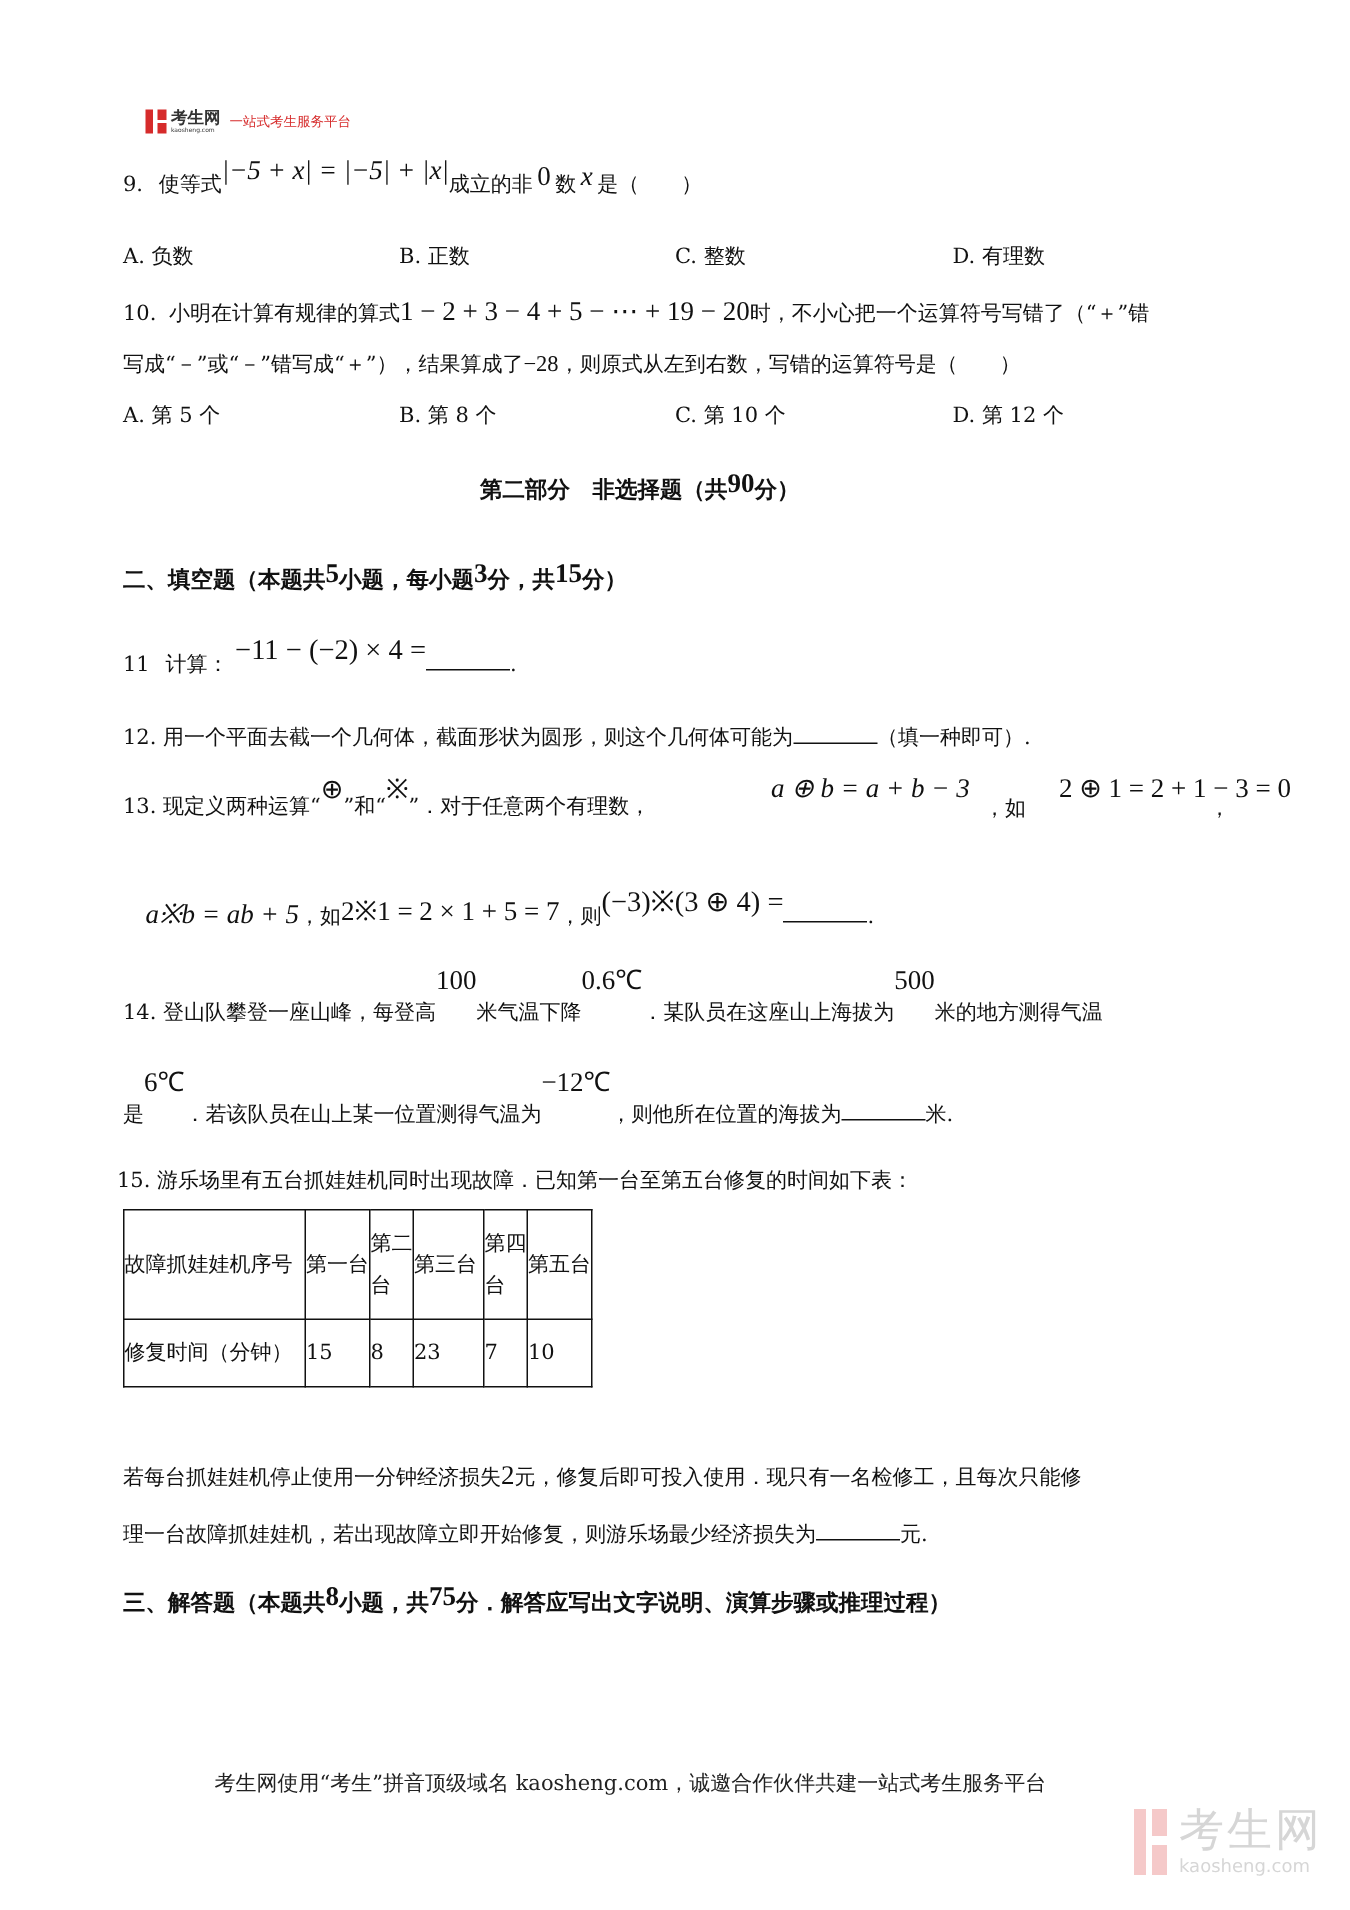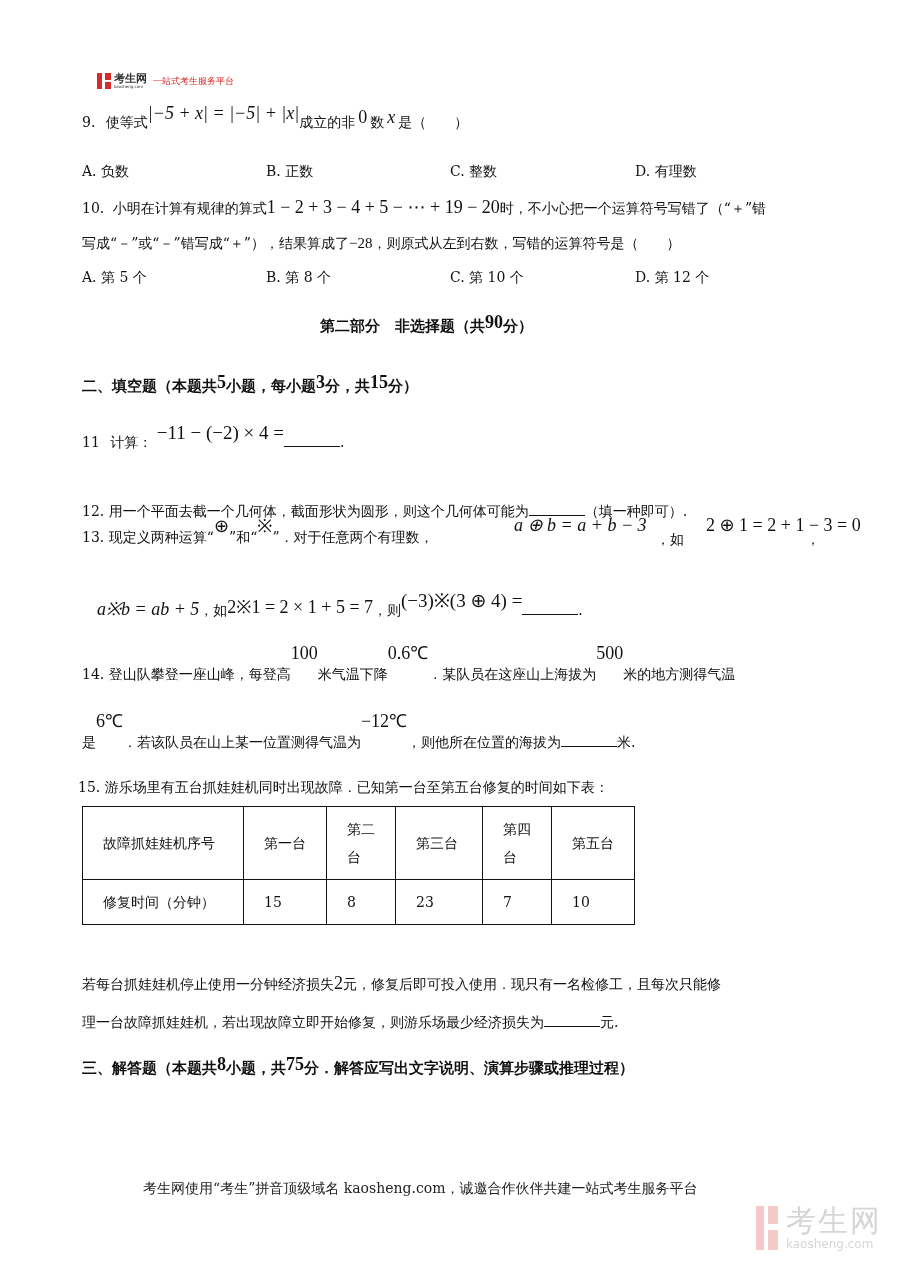--- a/index.html
+++ b/index.html
@@ -14,21 +14,21 @@
 
   
   .logo { left: 97px; top: 72px; height: 18px; display: flex; align-items: center; }
   .logo-mark { width: 14px; height: 16px; position: relative; margin-right: 3px; }
   .logo-mark span { position: absolute; background: #d62b2b; }
   .logo-text { font-family: "DejaVu Sans", sans-serif; font-size: 11px; font-weight: bold; color: #333; line-height: 11px; }
   .logo-sub { font-family: "DejaVu Sans", sans-serif; font-size: 4px; color: #333; line-height: 5px; }
   .logo-slogan { font-family: "DejaVu Sans", sans-serif; font-size: 9px; color: #d62b2b; margin-left: 6px; }
 
   table.q15 { position: absolute; left: 82px; top: 806px; border-collapse: collapse; font-size: 14px; }
-  table.q15 td { border: 1.2px solid #111; padding: 8px 20px; vertical-align: middle; line-height: 28px; }
+  table.q15 td { border: 1.2px solid #111; padding: 8px 0; vertical-align: middle; line-height: 28px; }
 
   .footer { left: 143px; top: 1180px; font-size: 14px; color: #222; }
   .wm { right: 18px; bottom: 22px; display: flex; align-items: center; }
   .wm-mark { width: 22px; height: 44px; position: relative; margin-right: 8px; }
   .wm-mark span { position: absolute; background: #f5c9c9; }
   .wm-text { font-family: "DejaVu Sans", sans-serif; color: #d6d6d6; }
 </style>
 </head>
 <body>
 
@@ -73,21 +73,21 @@
 <div class="abs t b" style="left:82px; top:376px; font-size:15px;">
   <span>二、填空题（本题共</span><span class="m b" style="position:relative; top:-3px;">5</span><span>小题，每小题</span><span class="m b" style="position:relative; top:-3px;">3</span><span>分，共</span><span class="m b" style="position:relative; top:-3px;">15</span><span>分）</span>
 </div>
 
 <div class="abs t" style="left:82px; top:432px;">
   <span>11</span>
   <span style="margin-left:6px;">计算：</span>
   <span class="m" style="position:relative; top:-8px; font-size:19px;">−11 − (−2) × 4 =</span><span class="blank"></span><span>.</span>
 </div>
 
-<div class="abs t" style="left:82px; top:481px;margin-top:20px;">
+<div class="abs t" style="left:82px; top:481px;">
   <span>12.</span>
   <span>用一个平面去截一个几何体，截面形状为圆形，则这个几何体可能为</span><span class="blank"></span><span>（填一种即可）.</span>
 </div>
 
 <div class="abs t" style="left:82px; top:527px;">
   <span>13.</span>
   <span>现定义两种运算“</span><span class="m" style="position:relative; top:-10px;">⊕</span><span>”和“</span><span class="m" style="position:relative; top:-10px;">※</span><span>”．对于任意两个有理数，</span>
 </div>
 <div class="abs mi" style="left:514px; top:514px;">a ⊕ b = a + b − 3</div>
 <div class="abs t" style="left:656px; top:530px;">，如</div>

